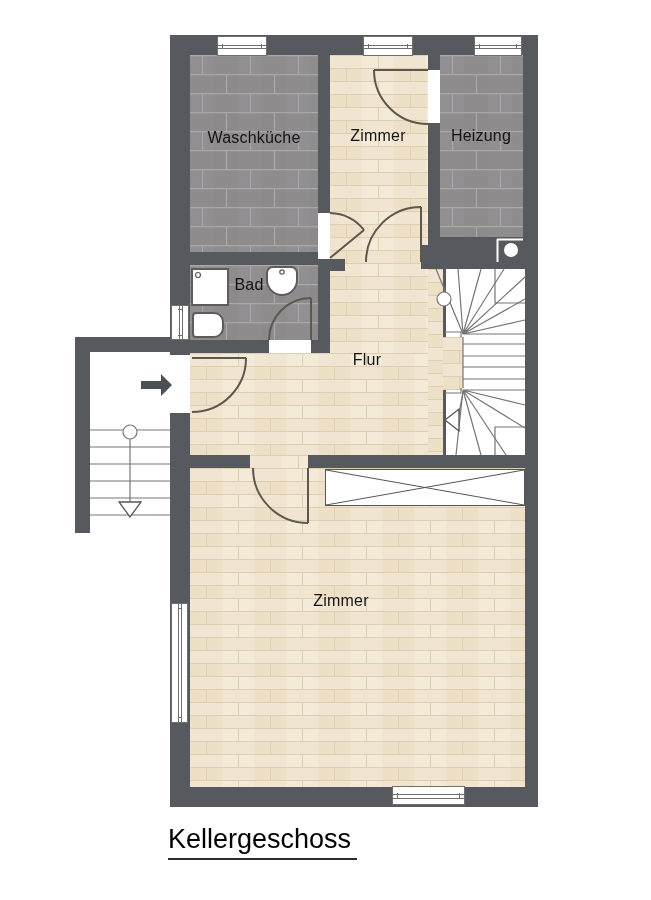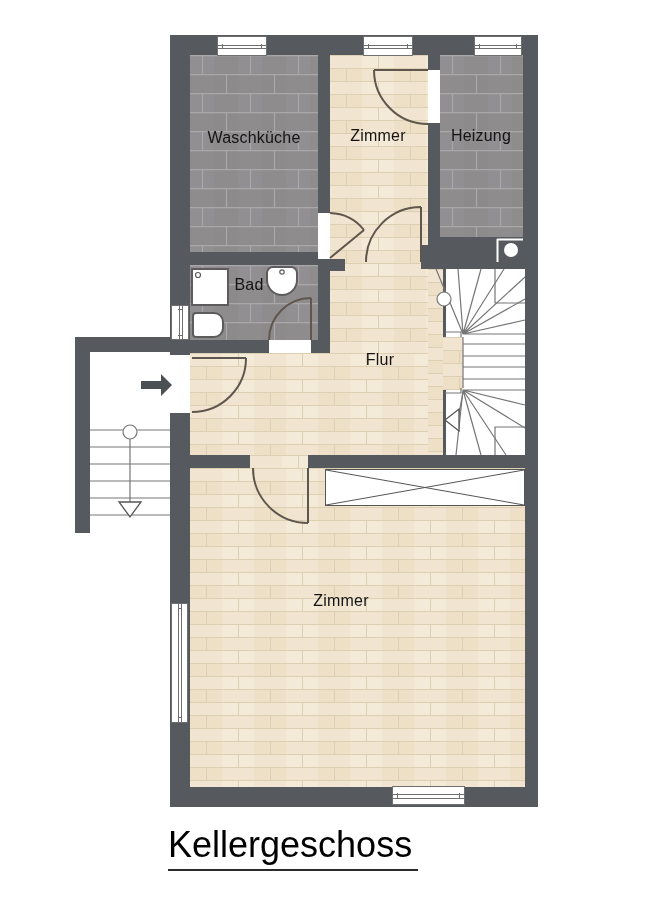--- a/index.html
+++ b/index.html
@@ -11,21 +11,21 @@
   .room-label{position:absolute;transform:translate(-50%,-50%);font-size:16px;color:#141414;
               white-space:nowrap;letter-spacing:0.2px;}
   .win{position:absolute;background:#fff;border:1px solid #6f6f6f;box-sizing:border-box;}
   .win-h .g1,.win-h .g2{position:absolute;left:0;right:0;height:1px;background:#6f6f6f;}
   .win-h .g1{top:42%}.win-h .g2{top:62%}
   .win-h .tick{position:absolute;top:38%;height:28%;width:1px;background:#6f6f6f;}
   .win-v .g1,.win-v .g2{position:absolute;top:0;bottom:0;width:1px;background:#6f6f6f;}
   .win-v .g1{left:42%}.win-v .g2{left:62%}
   .win-v .tick{position:absolute;left:38%;width:28%;height:1px;background:#6f6f6f;}
   .fixture{position:absolute;background:#fff;border:2px solid #5d5b5c;box-sizing:border-box;}
-  #title{position:absolute;left:168px;top:824px;font-size:36px;color:#000;
+  #title{position:absolute;left:168px;top:824px;font-size:27px;color:#000;
          border-bottom:2px solid #2b2b2b;padding:0 6px 3px 0;}
   svg{display:block;}
   #overlay{position:absolute;left:0;top:0;pointer-events:none;}
 </style>
 </head>
 <body>
 
 <div id="plan">
 
   <svg width="0" height="0" style="position:absolute">
@@ -174,18 +174,18 @@
       <polygon points="119,502 141,502 130,517" fill="#ffffff" stroke="#555" stroke-width="1.3"></polygon>
     </g>
 
     <polygon points="141,381 161,381 161,374 172,385 161,396 161,389 141,389" fill="#4b5055"></polygon>
   </svg>
 
   <div class="room-label" style="left:254px;top:138px">Waschküche</div>
   <div class="room-label" style="left:378px;top:136px">Zimmer</div>
   <div class="room-label" style="left:481px;top:136px">Heizung</div>
   <div class="room-label" style="left:249px;top:285px">Bad</div>
-  <div class="room-label" style="left:380px;top:360px">Flur</div>
+  <div class="room-label" style="left:367px;top:360px">Flur</div>
   <div class="room-label" style="left:341px;top:601px">Zimmer</div>
 
   <div id="title">Kellergeschoss</div>
 
 </div>
 
 </body></html>

